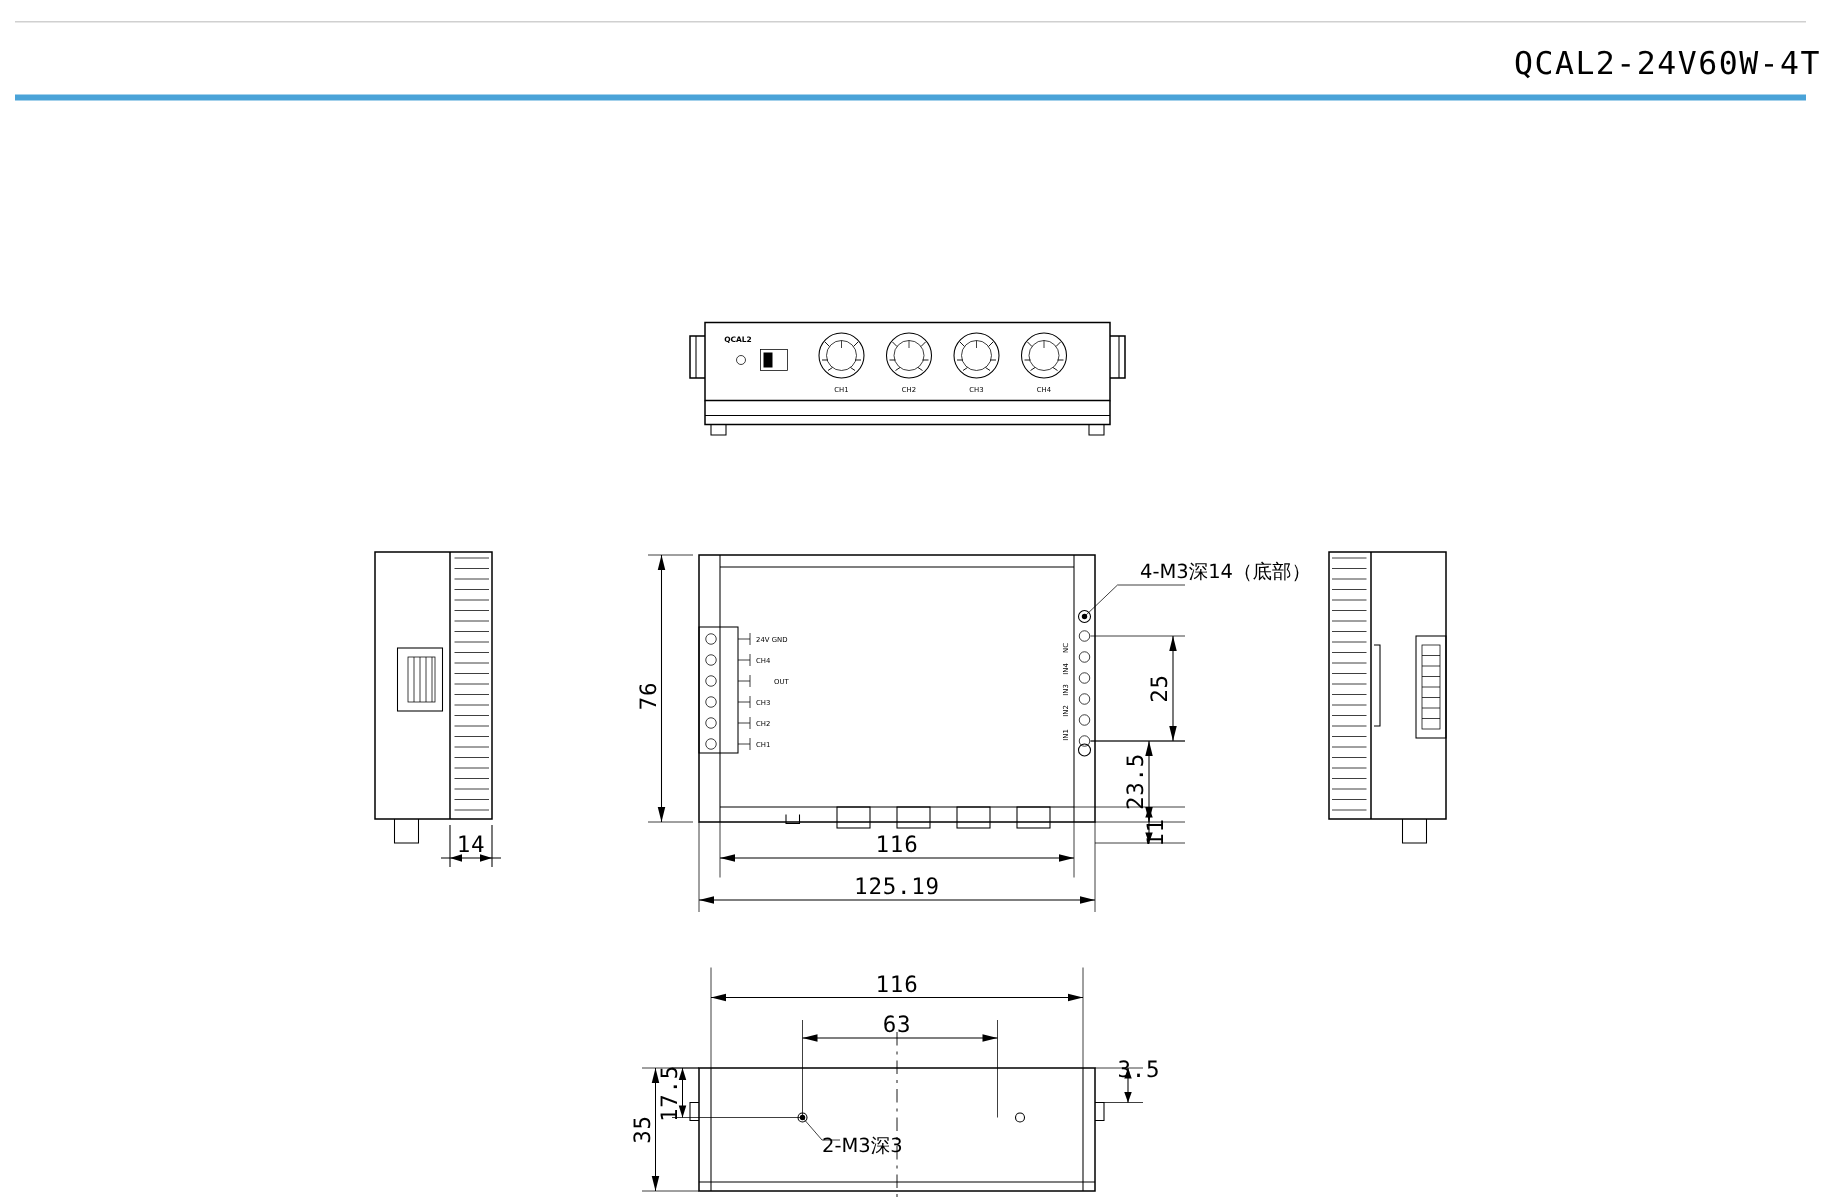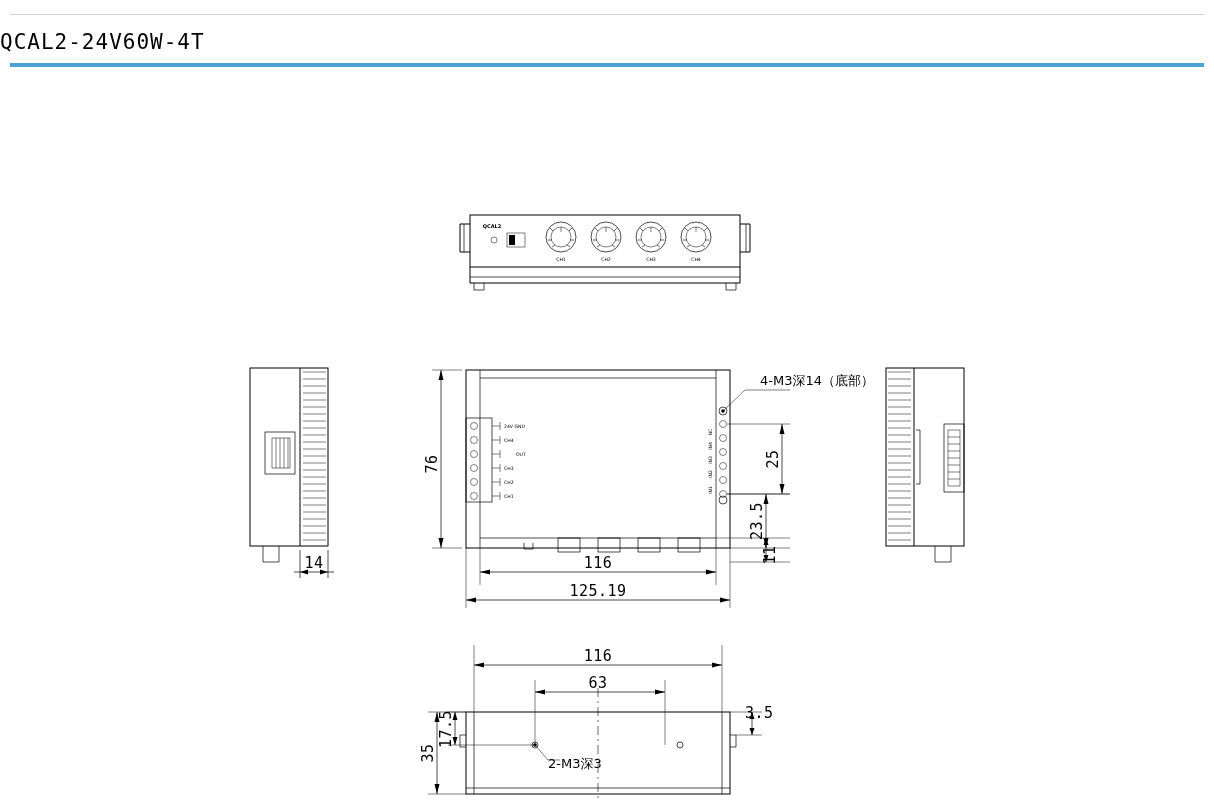--- a/index.html
+++ b/index.html
@@ -26,21 +26,21 @@
     top: 14px;
     width: 1194px;
     height: 1px;
     background: #d0d0d0;
   }
   .header-title {
     position: absolute;
     left: 0;
     top: 30px;
     width: 1214px;
-    text-align: left;
+    text-align: right;
     font-family: "DejaVu Sans Mono", monospace;
     font-size: 21px;
     letter-spacing: 1px;
     color: #000;
   }
   .header-rule-bottom {
     position: absolute;
     left: 10px;
     top: 63px;
     width: 1194px;

